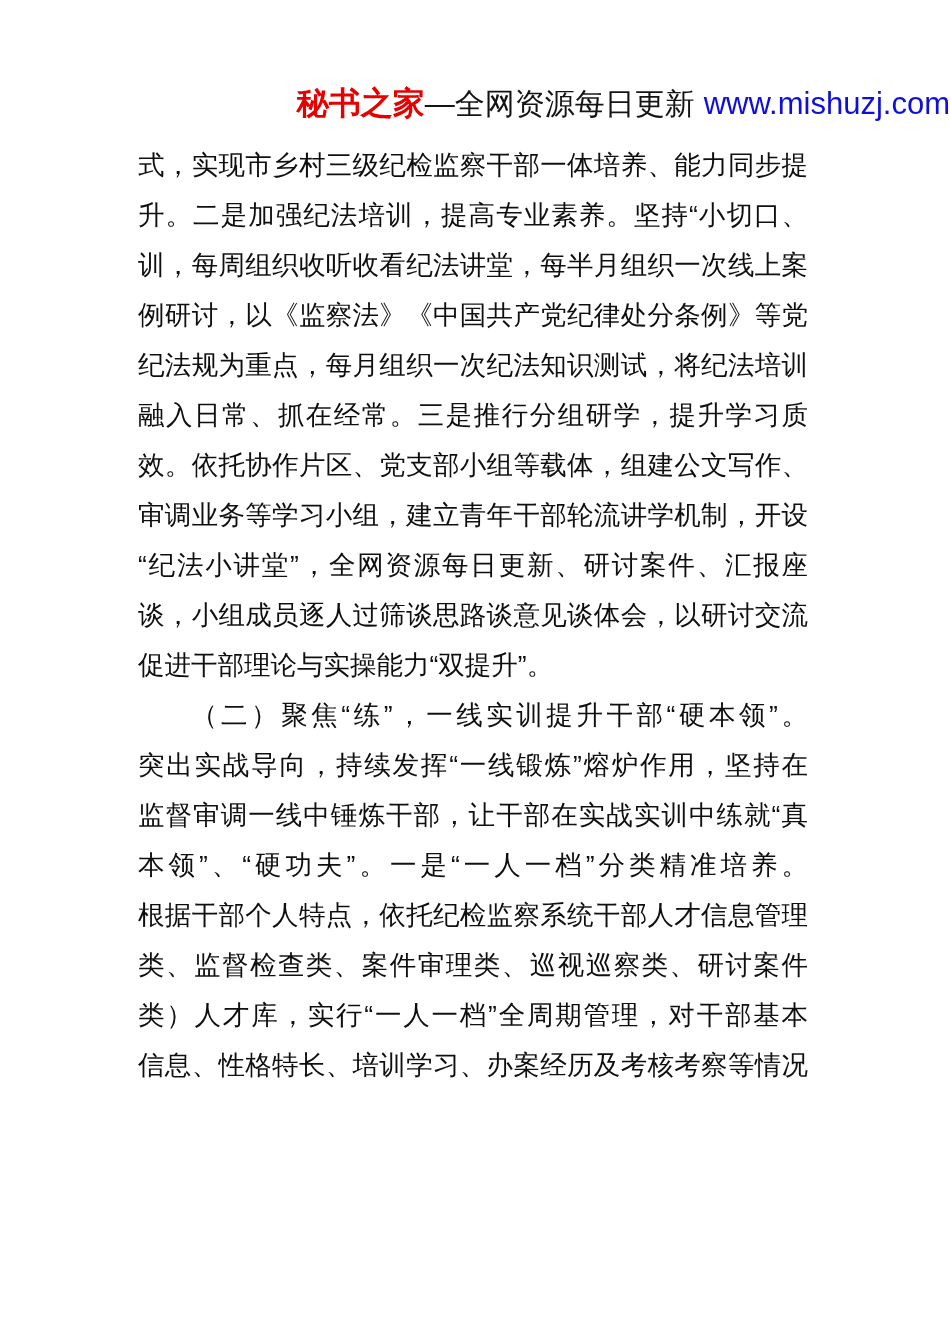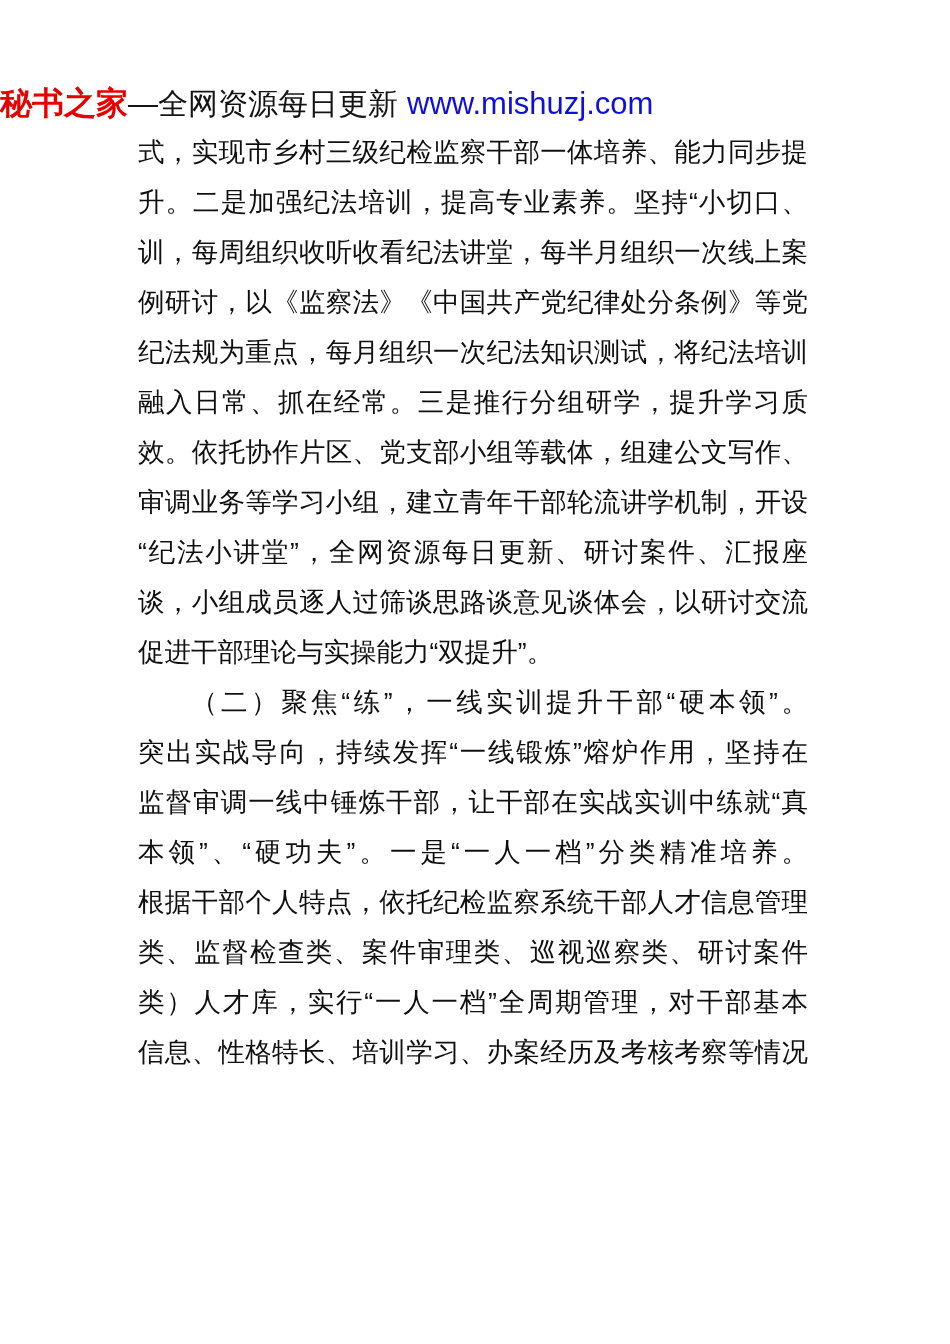--- a/index.html
+++ b/index.html
@@ -15,21 +15,21 @@
     background: #ffffff;
     overflow: hidden;
     font-family: "Liberation Sans", sans-serif;
   }
   
   .site-header {
     position: absolute;
     top: 80px;
     left: 0;
     width: 100%;
-    text-align: left;
+    text-align: right;
     white-space: nowrap;
     line-height: 46px;
     font-size: 30px;
   }
   .site-header .brand {
     color: #e60000;
     font-weight: bold;
     font-size: 32px;
   }
   .site-header .tagline {
@@ -37,21 +37,21 @@
     font-size: 30px;
   }
   .site-header .url {
     color: #0f0fd8;
     font-size: 31px;
     margin-left: 9px;
   }
   
   .doc-body {
     position: absolute;
-    top: 127px;
+    top: 140px;
     left: 138px;
     width: 670px;
     color: #0f0f0f;
   }
   .line {
     font-size: 26.5px;
     line-height: 50px;
     height: 50px;
     text-align: justify;
     text-align-last: justify;

